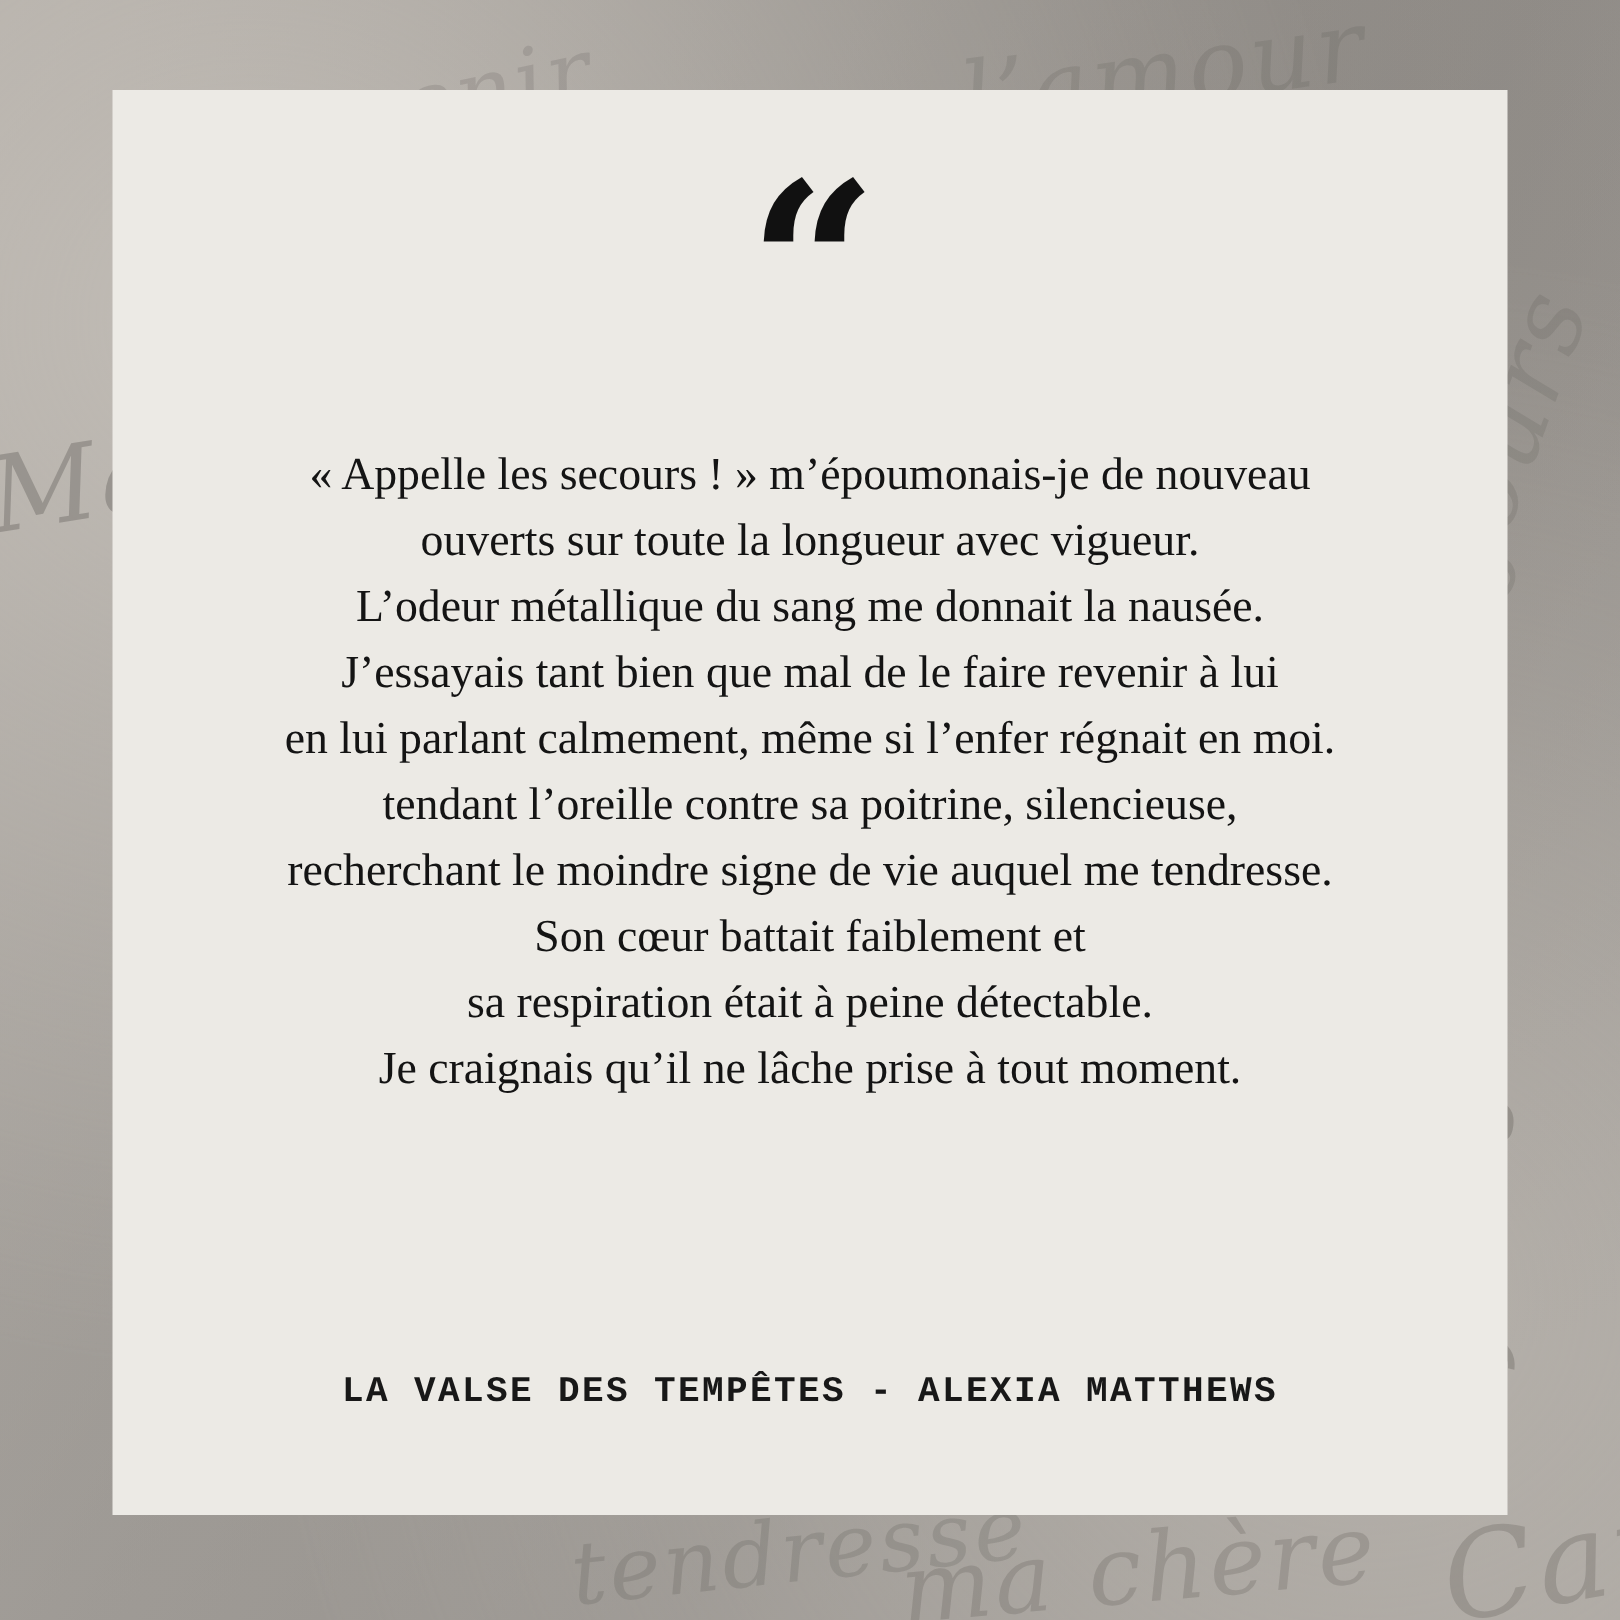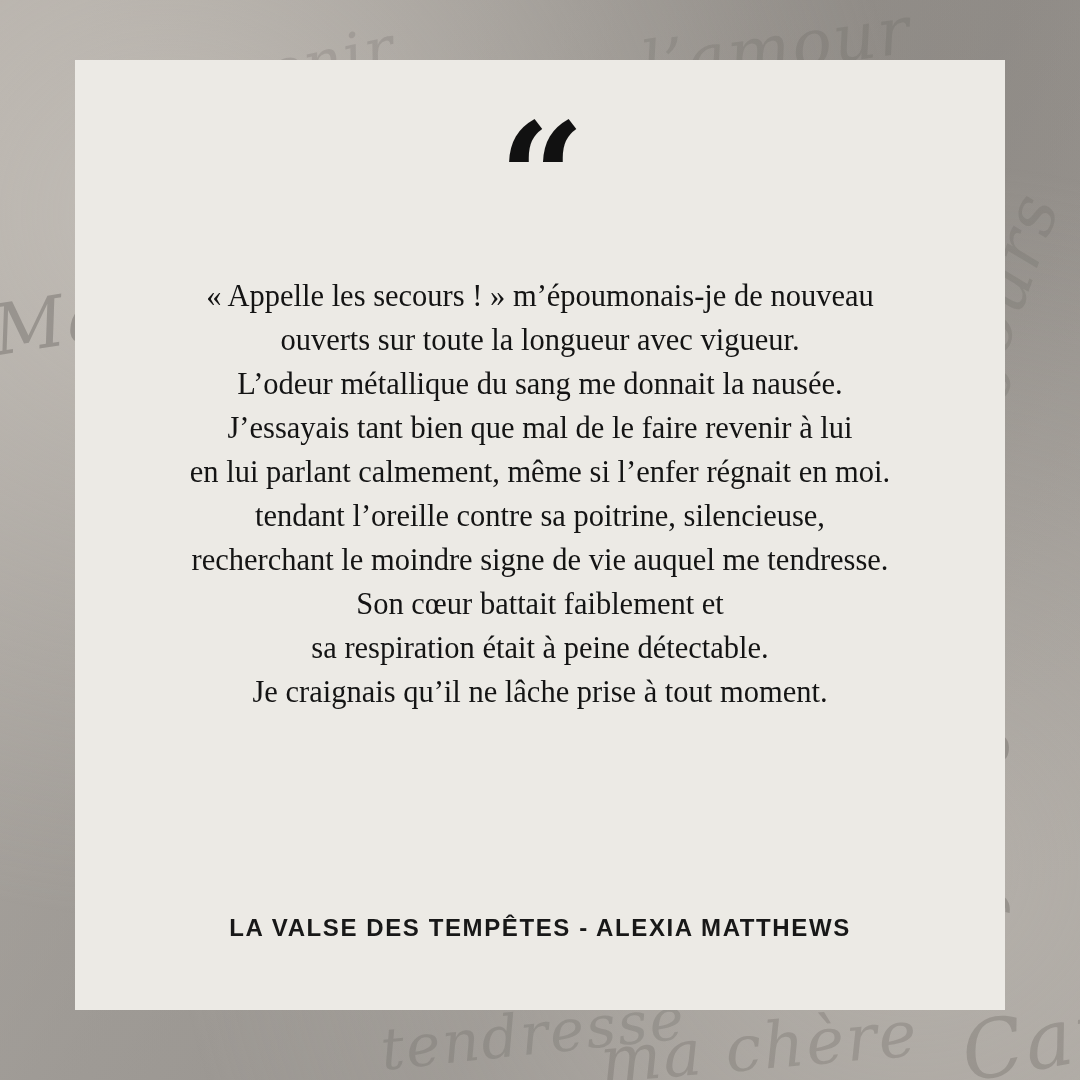--- a/index.html
+++ b/index.html
@@ -82,37 +82,37 @@
     font-size: 150px;
     line-height: 1;
     font-weight: 700;
     color: #111111;
     height: 120px;
     letter-spacing: -4px;
     user-select: none;
   }
 
   .quote-body {
-    margin-top: 52px;
+    margin-top: 72px;
     width: 880px;
     text-align: center;
     font-family: "Liberation Serif", "DejaVu Serif", serif;
     font-size: 30.5px;
     line-height: 44px;
     color: #141414;
   }
   .quote-body .line { display: block; white-space: nowrap; }
 
   .attribution {
     position: absolute;
     bottom: 68px;
     left: 0;
     right: 0;
     text-align: center;
-    font-family: Liberation Sans, sans-serif;
+    font-family: Liberation Mono, monospace;
     font-size: 24px;
     font-weight: 700;
     letter-spacing: 1.6px;
     color: #181818;
   }
 </style>
 </head>
 <body>
 
 <div class="canvas">

